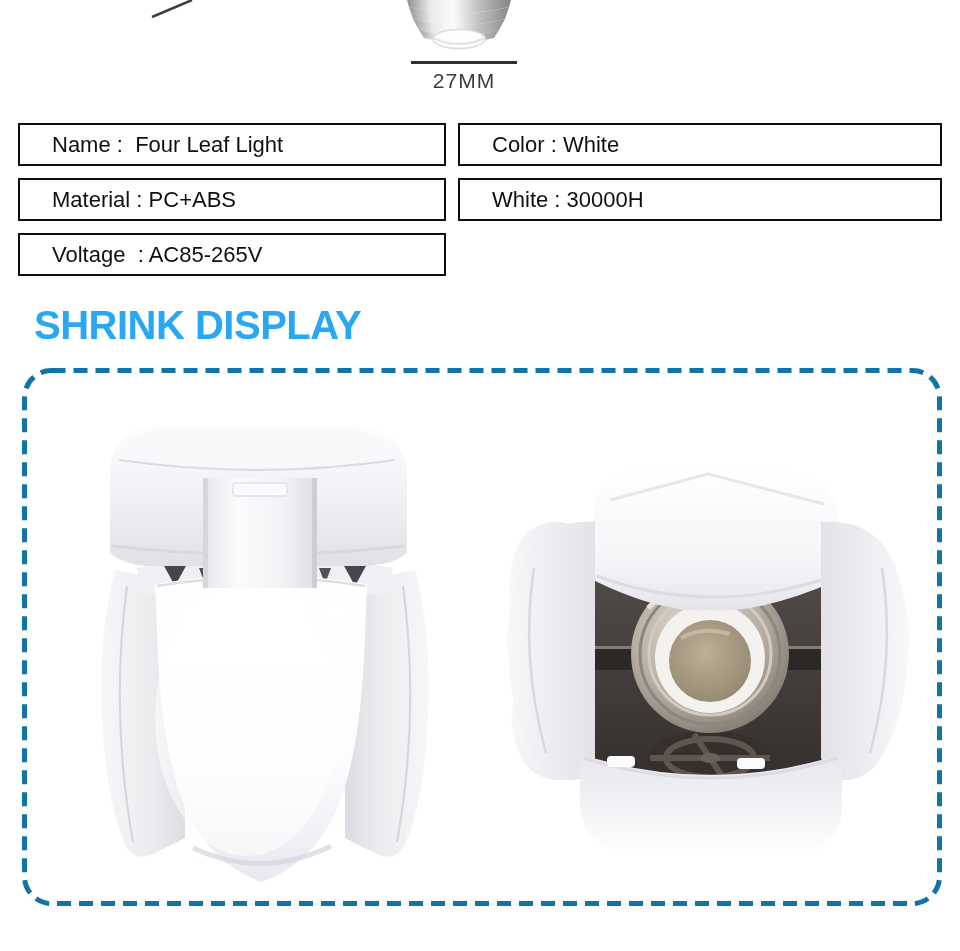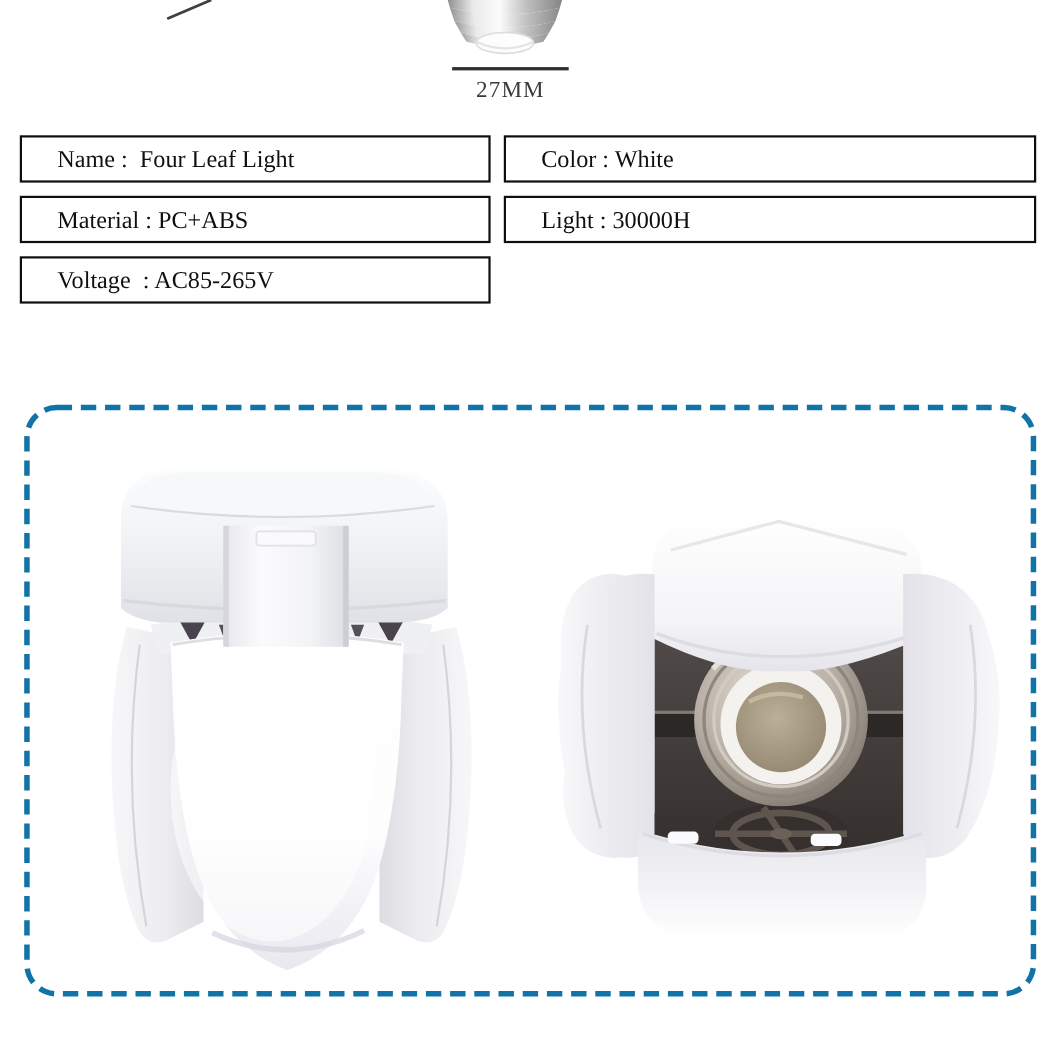--- a/index.html
+++ b/index.html
@@ -1,18 +1,18 @@
 <!DOCTYPE html>
 <html><head>
 <meta charset="utf-8">
 <style>
   html,body{margin:0;padding:0;background:#ffffff;}
   #canvas{
     position:relative;width:960px;height:951px;background:#ffffff;
-    font-family:Liberation Serif, serif;color:#1a1a1a;overflow:hidden;
+    font-family:Liberation Sans, sans-serif;color:#1a1a1a;overflow:hidden;
   }
   .abs{position:absolute;}
   
   #dim-line{left:411px;top:61px;width:106px;height:3px;background:#2f2f2f;}
   #dim-label{left:401px;top:69px;width:126px;text-align:center;
     font-size:21px;color:#3b3b3b;letter-spacing:1px;}
   
   #spec-table{
     left:18px;top:123px;width:919px;
     display:grid;grid-template-columns:428px 484px;
@@ -62,24 +62,25 @@
     <path d="M27,38 Q53,50 79,38" fill="none" stroke="#e4e4e8" stroke-width="2"></path>
   </svg>
 
   <div id="dim-line" class="abs"></div>
   <div id="dim-label" class="abs">27MM</div>
 
   <div id="spec-table" class="abs">
     <div class="spec-cell">Name :&nbsp; Four Leaf Light</div>
     <div class="spec-cell">Color : White</div>
     <div class="spec-cell">Material : PC+ABS</div>
-    <div class="spec-cell">Light : 30000H</div>
+    <div class="spec-cell">White : 30000H</div>
     <div class="spec-cell">Voltage &nbsp;: AC85-265V</div>
   </div>
 
+  <h2 id="section-title" class="abs">SHRINK DISPLAY</h2>
 
   <svg id="dashed-box" class="abs" width="924" height="543">
     <rect x="4.5" y="5.5" width="915" height="533" rx="27" fill="none" stroke="#1273a7" stroke-width="5" stroke-dasharray="14 8"></rect>
   </svg>
 
   <svg id="photo-left" class="abs" width="340" height="470" viewBox="0 0 340 470">
     <defs>
       <linearGradient id="capGrad" x1="0" y1="0" x2="0" y2="1">
         <stop offset="0" stop-color="#fcfdfe"></stop>
         <stop offset="0.55" stop-color="#eef0f3"></stop>

